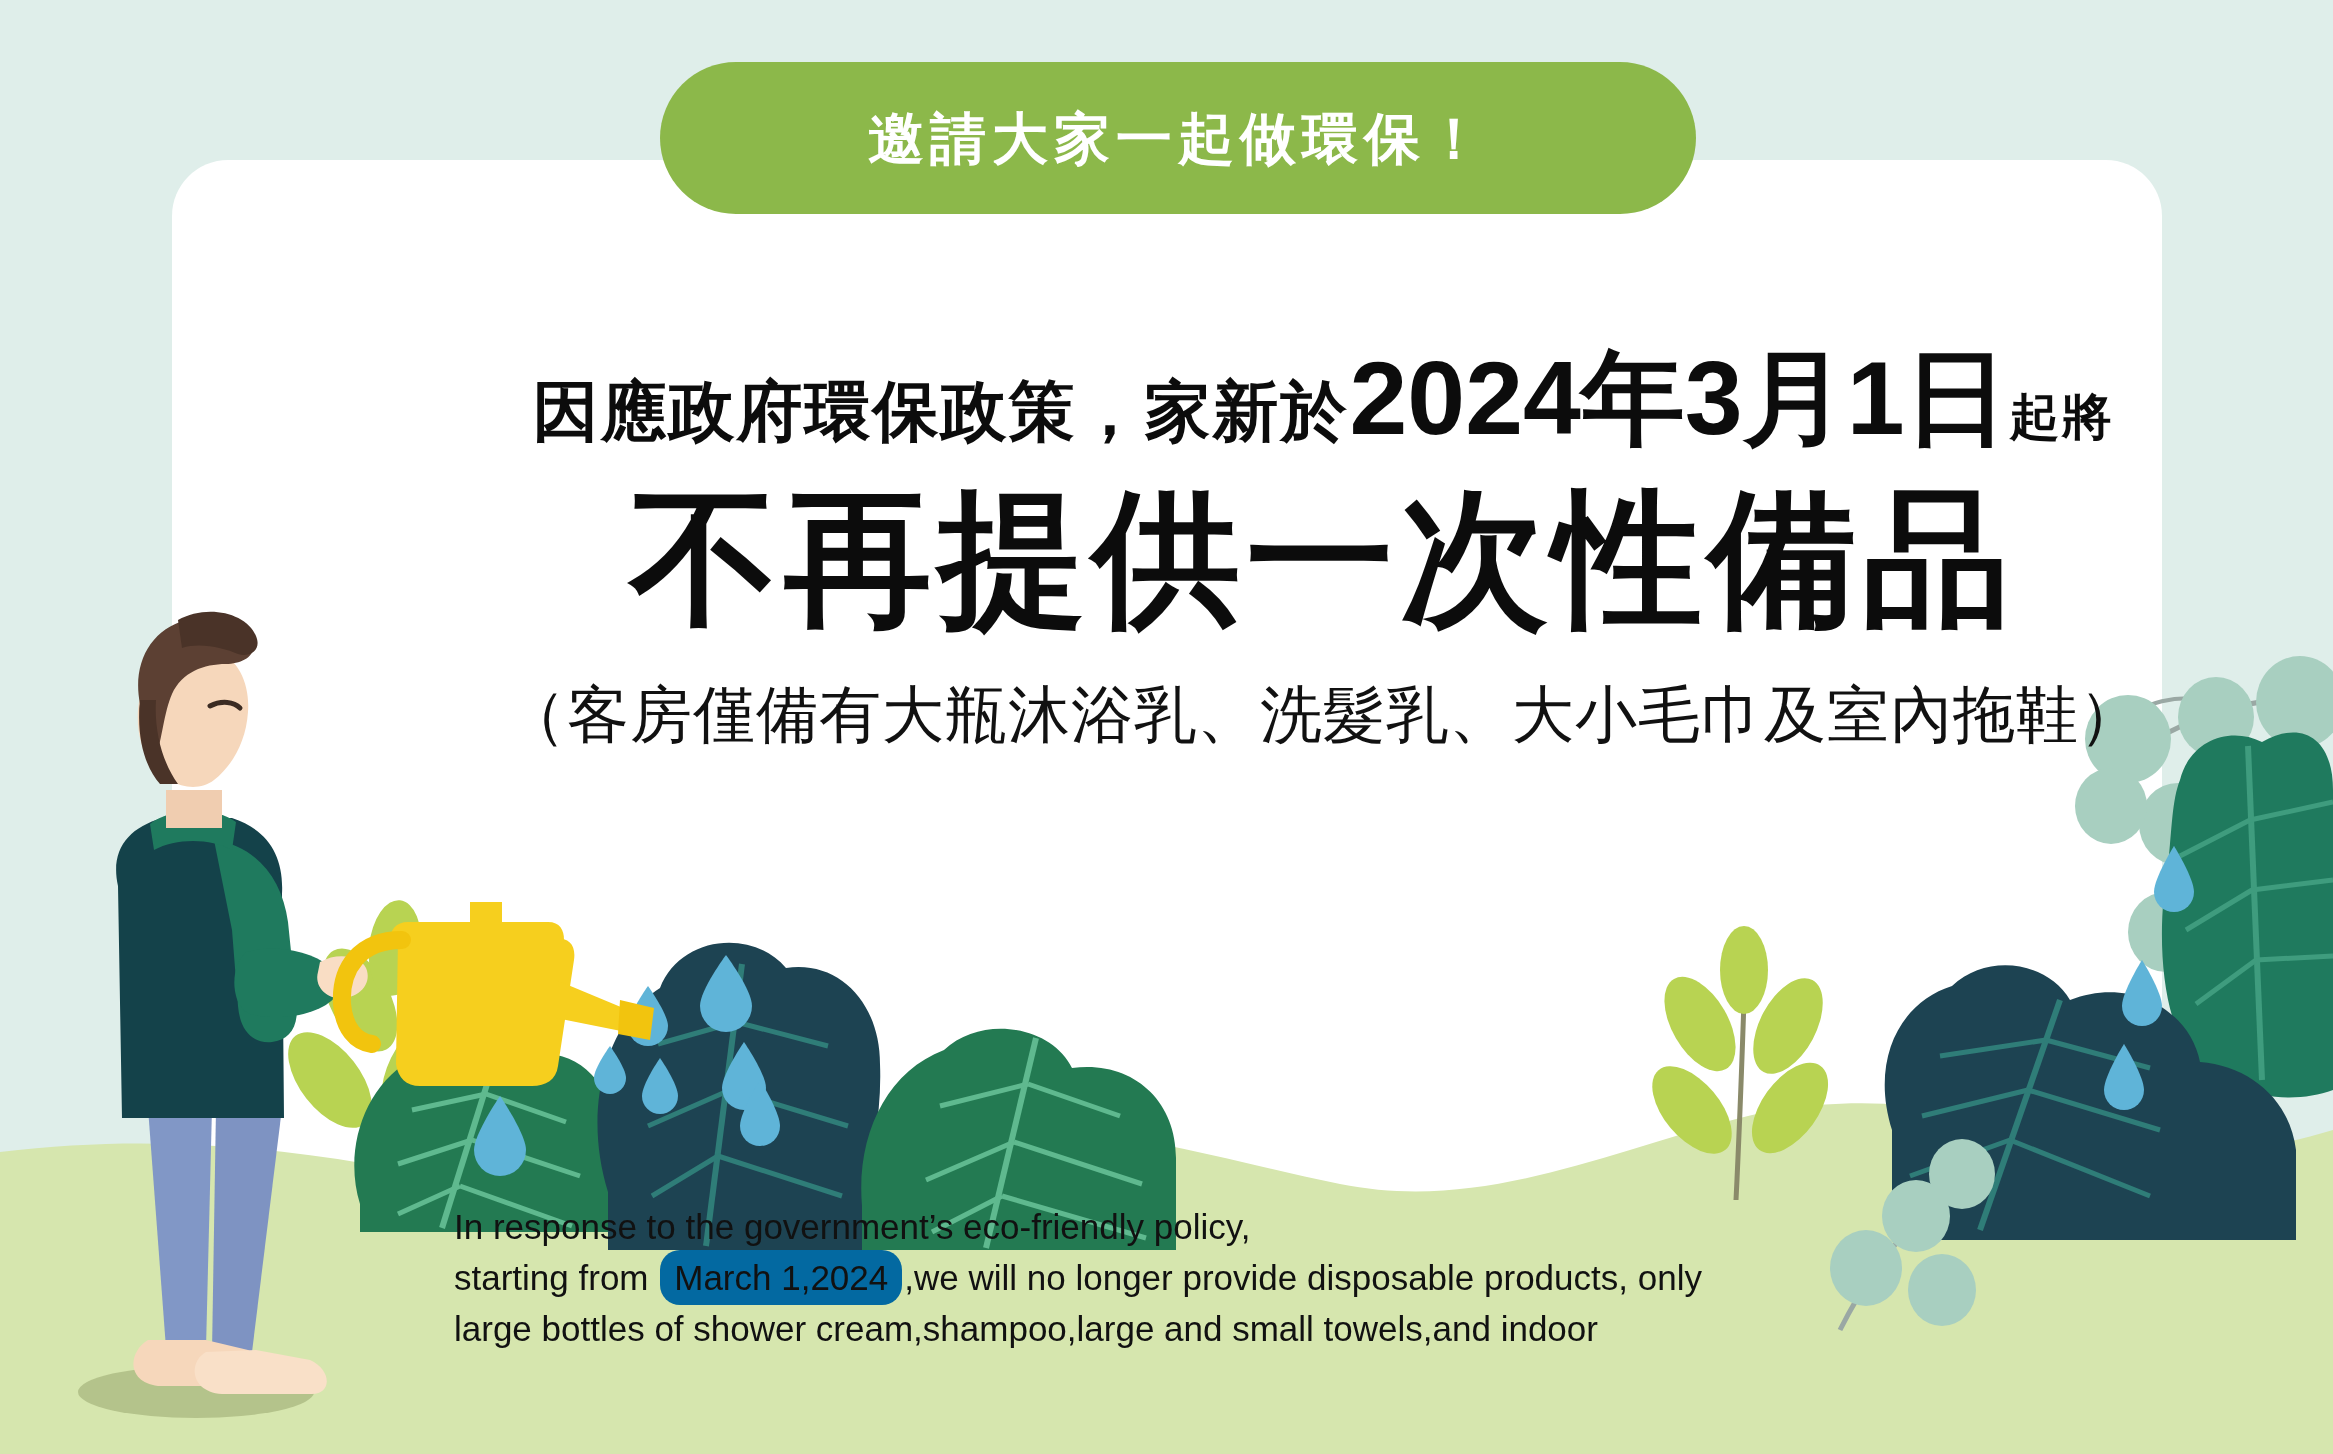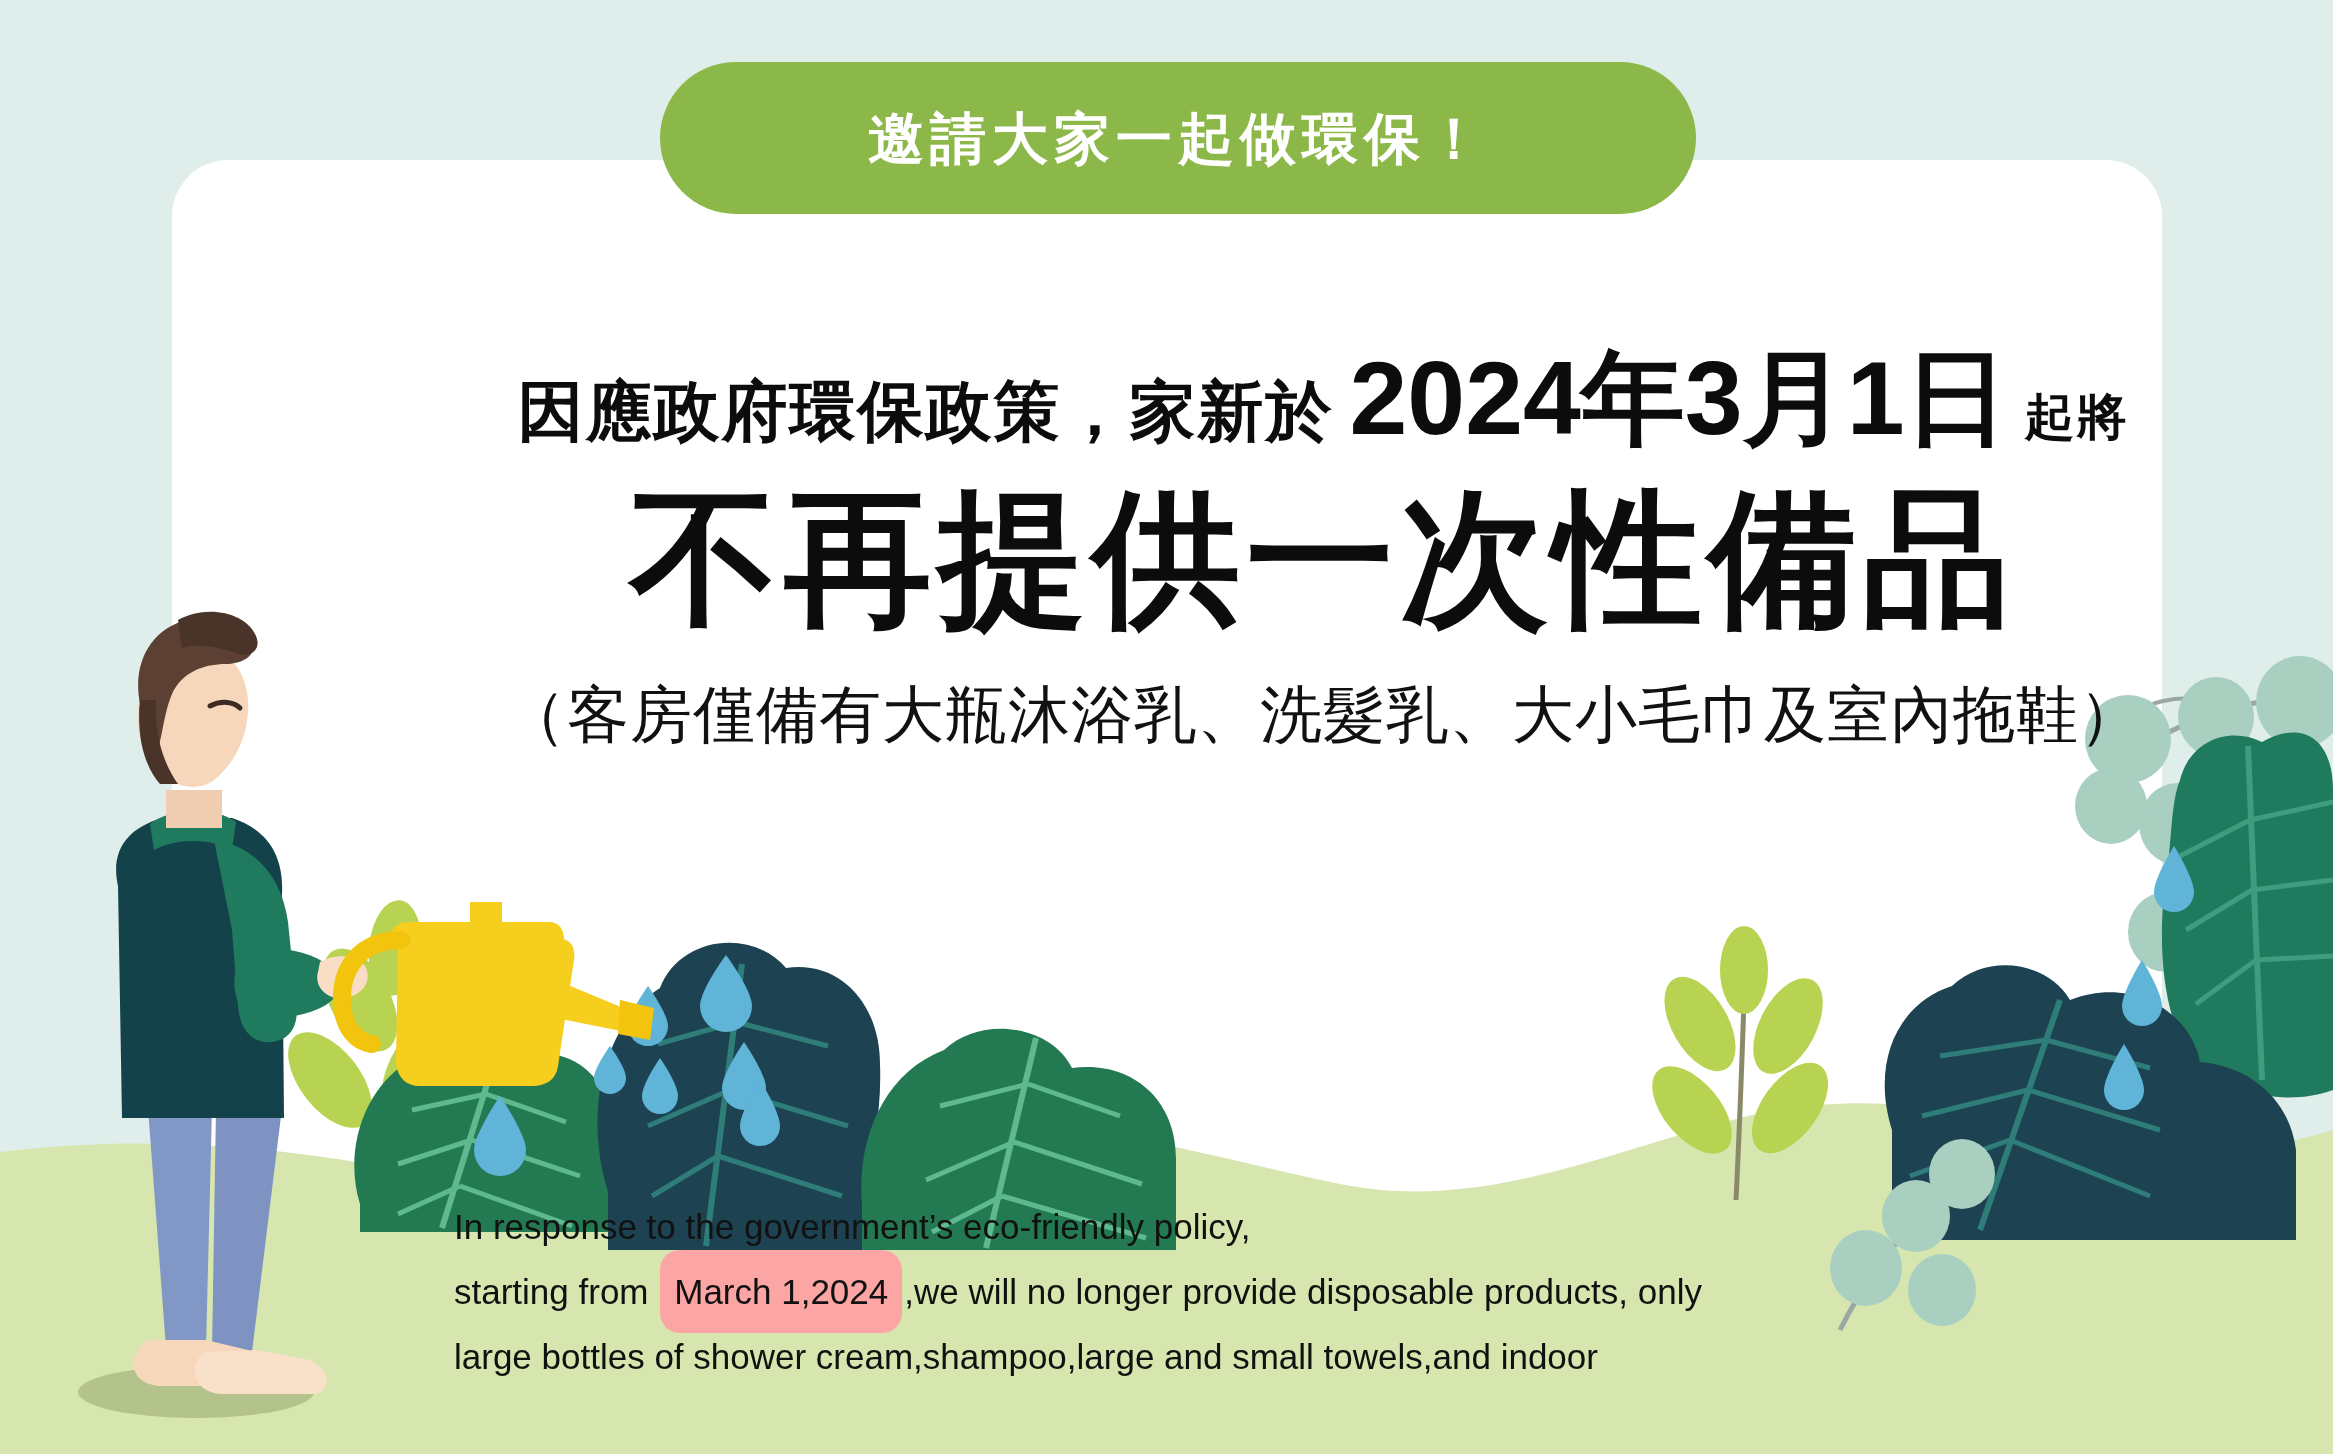--- a/index.html
+++ b/index.html
@@ -84,21 +84,21 @@
     justify-content: center;
     white-space: nowrap;
     color: #0c0c0c;
     font-family: "DejaVu Serif", "Liberation Serif", serif;
     font-weight: bold;
   }
   .line1 .l1a { font-size: 66px; letter-spacing: 2px; }
   .line1 .l1date {
     font-size: 104px;
     letter-spacing: 0px;
-    margin: 0 16px;
+    margin: 0 1px;
     font-family: "Liberation Sans", "DejaVu Sans", sans-serif;
     font-weight: bold;
   }
   .line1 .l1b { font-size: 50px; letter-spacing: 2px; }
 
   .line2 {
     margin-top: 18px;
     font-size: 148px;
     font-weight: bold;
     letter-spacing: 6px;
@@ -126,23 +126,23 @@
     width: 1560px;
     z-index: 14;
     color: #111111;
     font-size: 35px;
     line-height: 47px;
     font-family: "Liberation Sans", "DejaVu Sans", sans-serif;
   }
   .en-line { white-space: nowrap; }
   .date-pill {
     display: inline-block;
-    background: #fca5a5;
+    background: #0369a1;
     border-radius: 20px;
-    padding: 18px 14px;
+    padding: 4px 14px;
     margin: 0 2px;
   }
 
   
   .illus {
     position: absolute;
     inset: 0;
     z-index: 8;
     pointer-events: none;
   }

